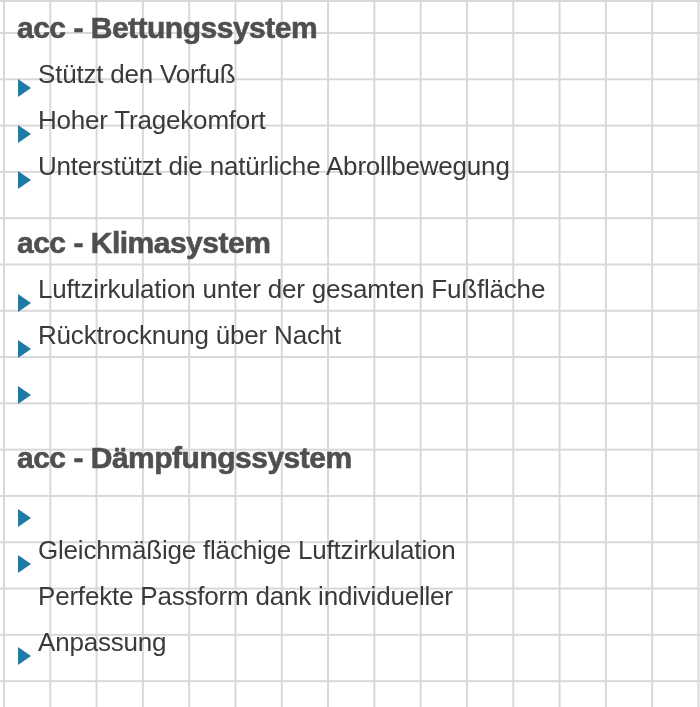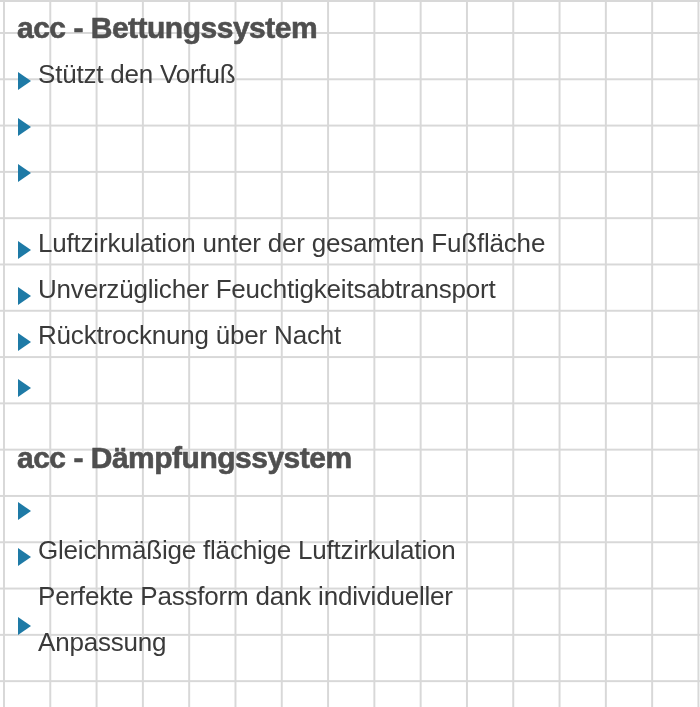--- a/index.html
+++ b/index.html
@@ -39,21 +39,21 @@
     -webkit-text-stroke: 0.6px currentColor;
     color: var(--heading-color, #4f4f4f);
     line-height: 46px;
     height: 46px;
     padding-left: 17px;
     white-space: nowrap;
   }
 
   .item {
     display: flex;
-    align-items: center;
+    align-items: flex-end;
     padding-left: 18px;
     min-height: 46px;
   }
 
   .bullet {
     flex: 0 0 13px;
     width: 13px;
     height: 18px;
     margin-top: 14px;
     margin-right: 7px;
@@ -74,33 +74,32 @@
 
 <div class="content">
     <section class="sec">
       <h2 class="sec-heading">acc - Bettungssystem</h2>
       <div class="item">
         <span class="bullet"></span>
         <span class="item-text">Stützt den Vorfuß</span>
       </div>
       <div class="item">
         <span class="bullet"></span>
+        <span class="item-text">Hoher Tragekomfort</span>
       </div>
       <div class="item">
         <span class="bullet"></span>
+        <span class="item-text">Unterstützt die natürliche Abrollbewegung</span>
       </div>
     </section>
     <section class="sec">
+      <h2 class="sec-heading">acc - Klimasystem</h2>
       <div class="item">
         <span class="bullet"></span>
         <span class="item-text">Luftzirkulation unter der gesamten Fußfläche</span>
-      </div>
-      <div class="item">
-        <span class="bullet"></span>
-        <span class="item-text">Unverzüglicher Feuchtigkeitsabtransport</span>
       </div>
       <div class="item">
         <span class="bullet"></span>
         <span class="item-text">Rücktrocknung über Nacht</span>
       </div>
       <div class="item">
         <span class="bullet"></span>
       </div>
     </section>
     <section class="sec">

